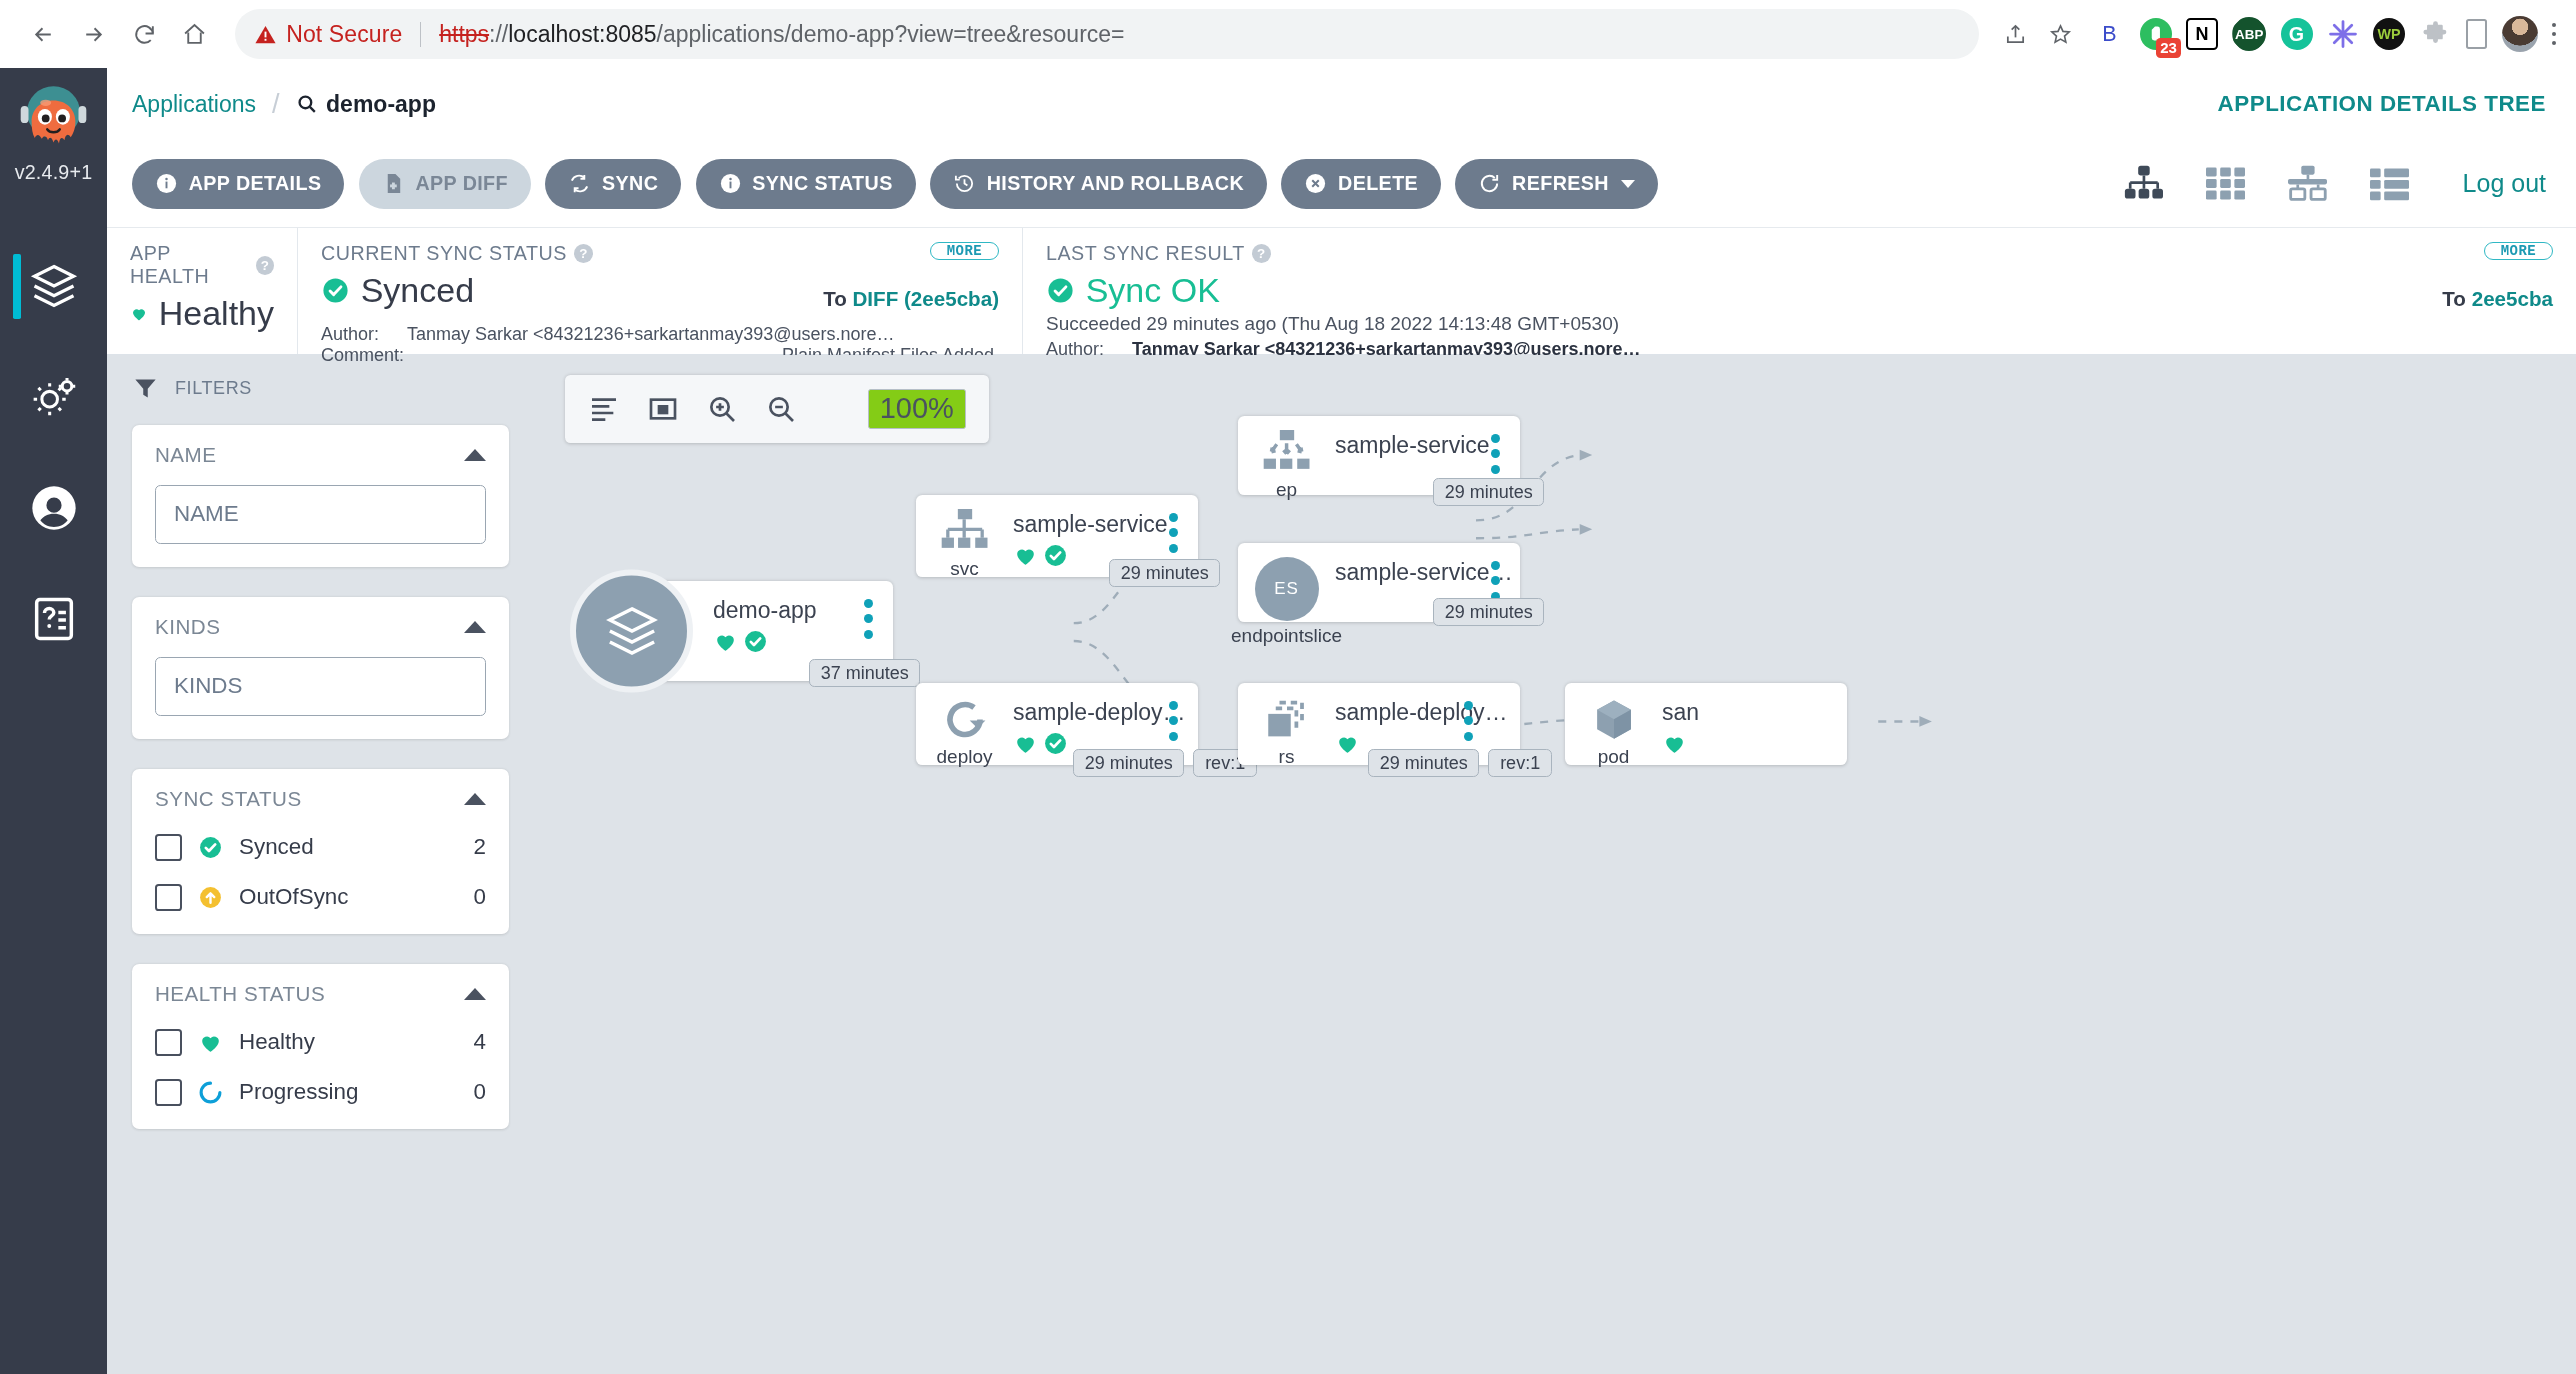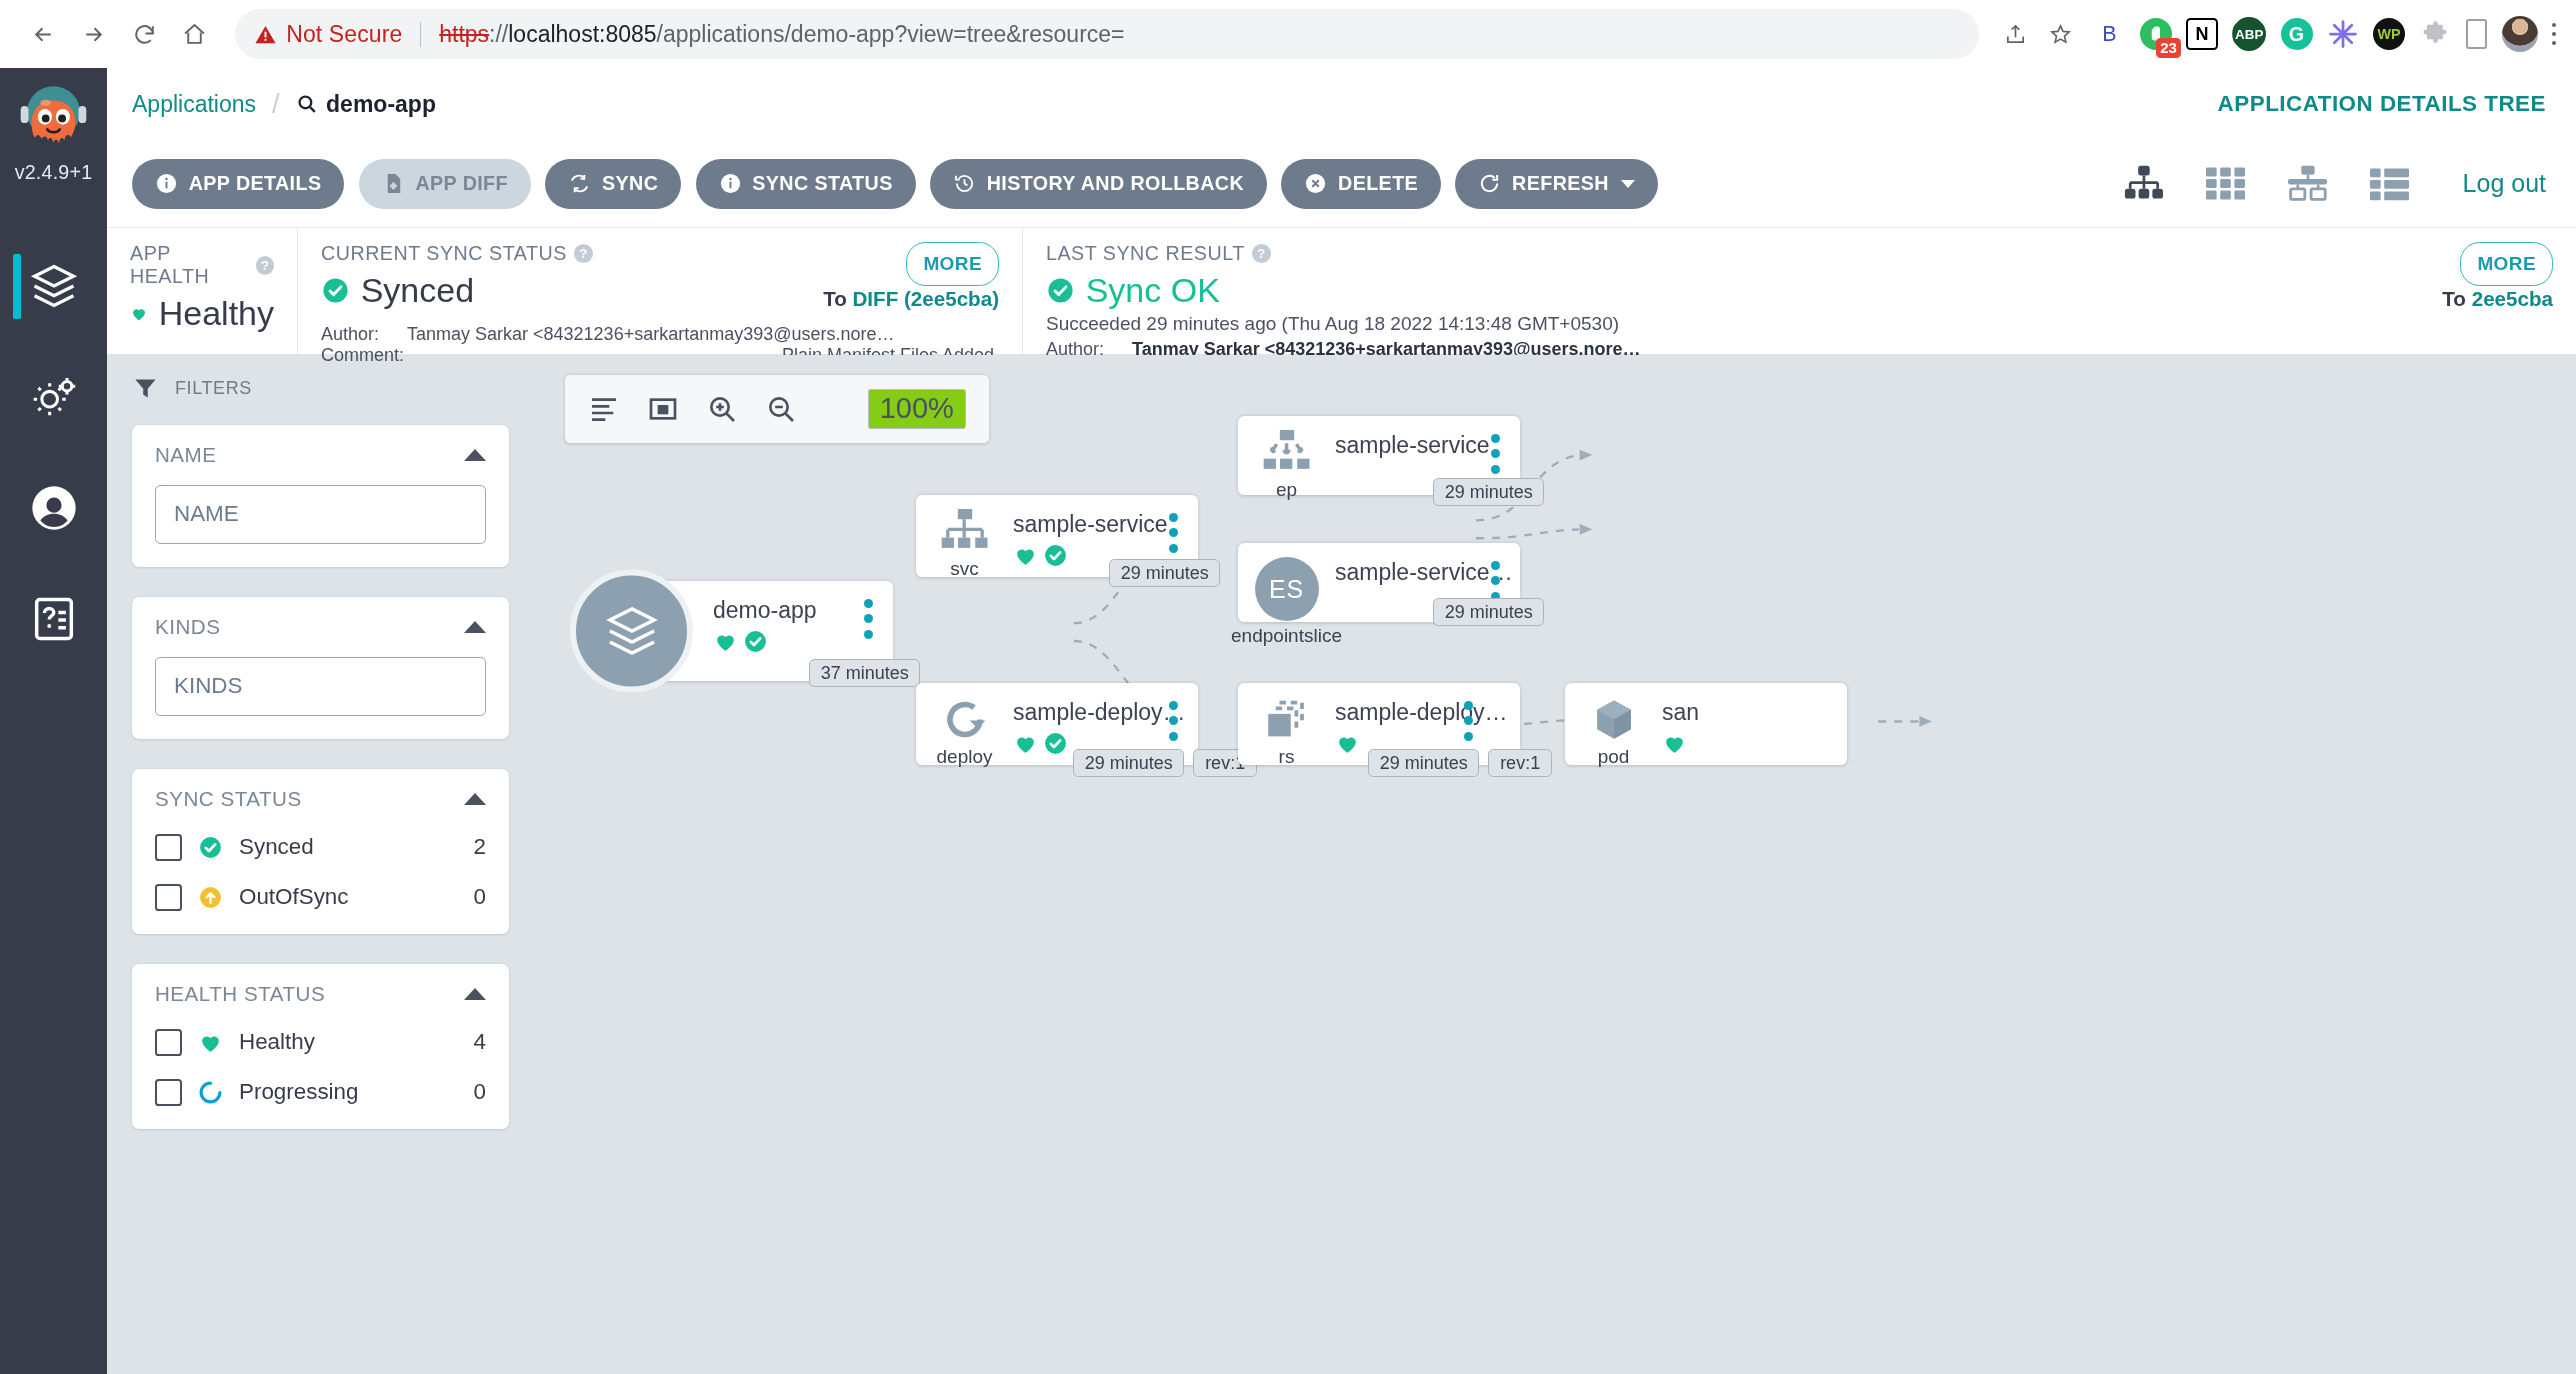--- a/index.html
+++ b/index.html
@@ -140,21 +140,21 @@
     width: 19px; height: 19px; border-radius: 50%; background: #c3cbd4; color: #fff;
     font-size: 13.4px; display: inline-flex; align-items: center; justify-content: center; font-weight: 700;
   }
   .st-main { display: flex; align-items: center; gap: 10.7px; margin-top: 5.4px; }
   .st-main .big { font-size: 34px; font-weight: 400; color: #363c4a; }
   .st-main .big.teal { color: #18be94; }
   .heart { width: 27px; height: 27px; }
   .okcircle { width: 29px; height: 29px; }
   .more-btn {
     position: absolute; right: 23px; top: 14.3px; border: 1.8px solid #2fb8c4; border-radius: 19.7px;
-    color: #1d9ab3; font-size: 19px; font-weight: 700; padding: 10px 16px; letter-spacing: 0.4px;
+    color: #1d9ab3; font-size: 14px; font-weight: 700; padding: 0 16px; letter-spacing: 0.4px; font-family: Liberation Mono, monospace;
   }
   .to-rev { position: absolute; right: 23px; top: 59px; font-size: 20.6px; color: #363c4a; font-weight: 600; }
   .to-rev b { color: #0f8a8a; font-weight: 600; }
   .st-sub { font-size: 19px; color: #4a5260; margin-top: 3.6px; }
   .meta-rows { margin-top: 3.6px; font-size: 18px; color: #4a5260; }
   .meta-row { display: flex; align-items: baseline; }
   .meta-row .k { width: 86px; flex: none; }
   .meta-row .v { flex: 1; white-space: nowrap; overflow: hidden; text-overflow: ellipsis; }
   .meta-row.comment .v { text-align: right; }
   .last .meta-rows { font-weight: 600; color: #2b3240; }
@@ -215,21 +215,21 @@
     font-size: 18px; color: #3b4250; padding: 2.7px 10.7px; white-space: nowrap;
   }
   .app-circle {
     position: absolute; left: -64px; top: 50%; transform: translateY(-50%);
     width: 123px; height: 123px; border-radius: 50%; background: #8da0b0;
     border: 6.3px solid #eef1f4; display: flex; align-items: center; justify-content: center;
   }
   .app-circle svg { width: 66px; height: 59px; }
   .es-circle {
     width: 64px; height: 64px; border-radius: 50%; background: #8da0b0; color: #fff;
-    display: flex; align-items: center; justify-content: center; font-size: 25px; letter-spacing: 0.9px;
+    display: flex; align-items: center; justify-content: center; font-size: 17px; letter-spacing: 0.9px;
   }
   .edge { position: absolute; pointer-events: none; }
 </style>
 </head>
 <body>
 
 <div class="browser-bar">
   <div class="nav-btn">
     <svg viewBox="0 0 24 24" fill="none" stroke="currentColor" stroke-width="1.8">
         <path d="M19 12H5M11 6l-6 6 6 6"></path>

